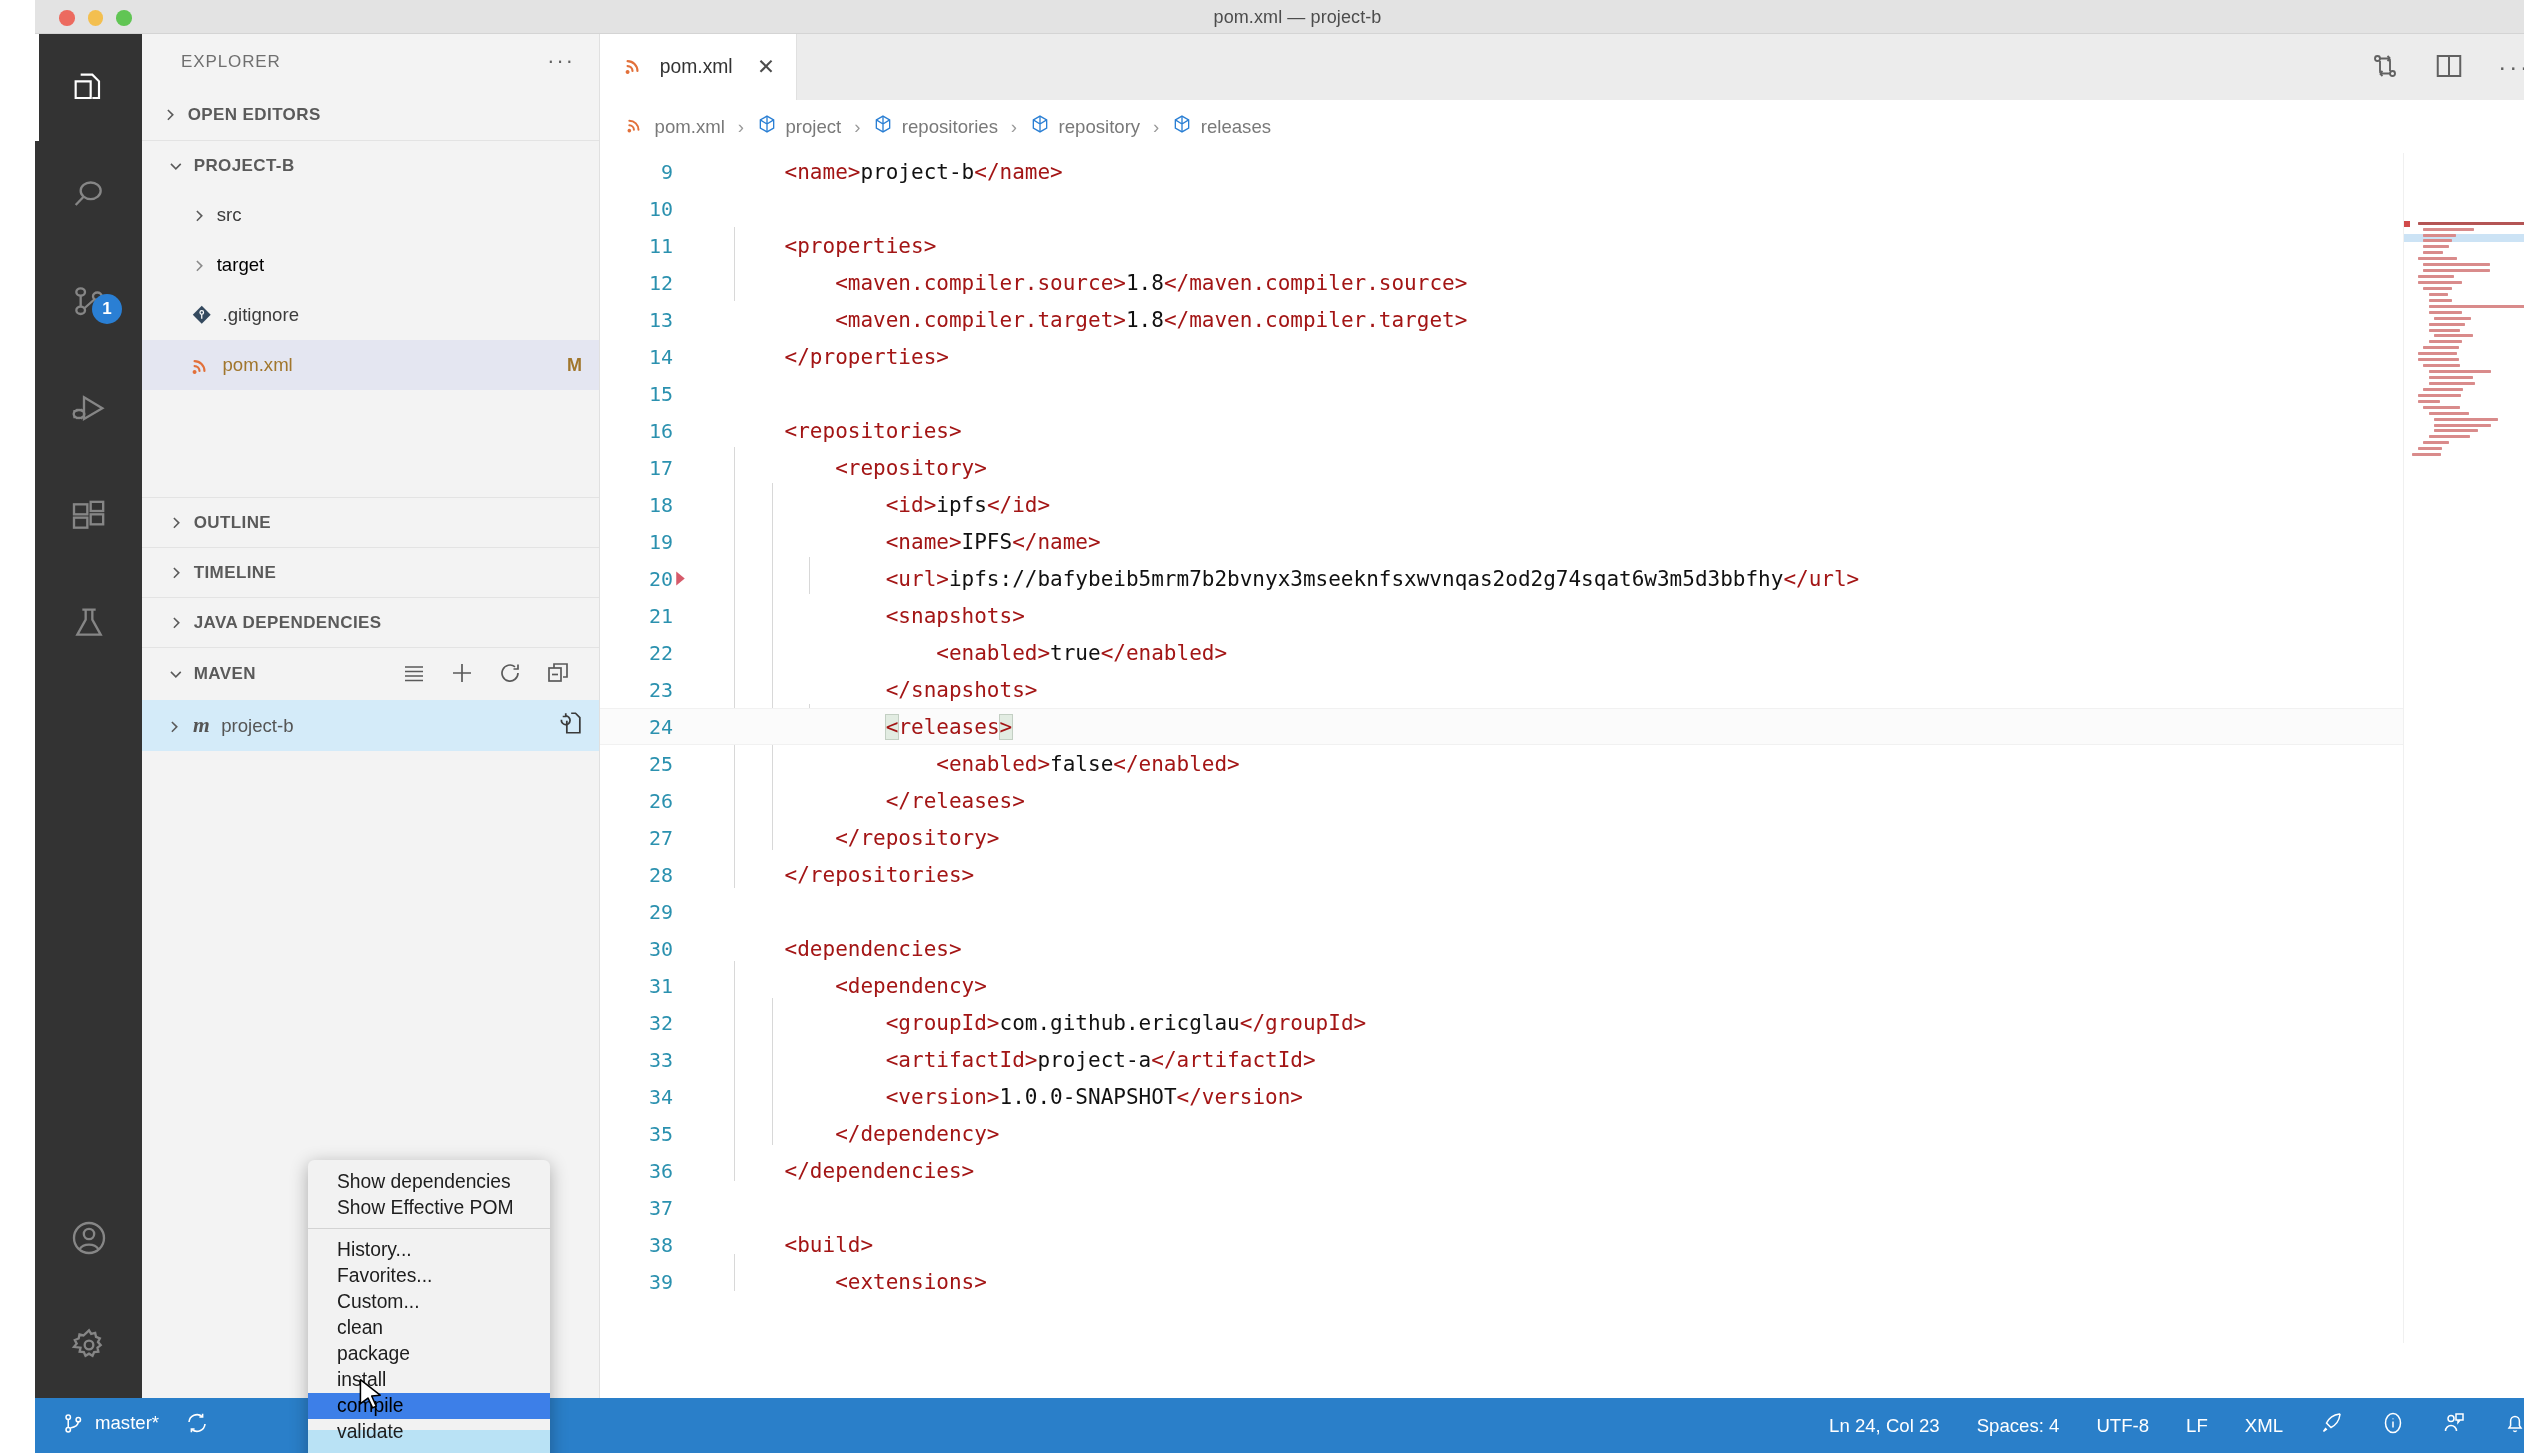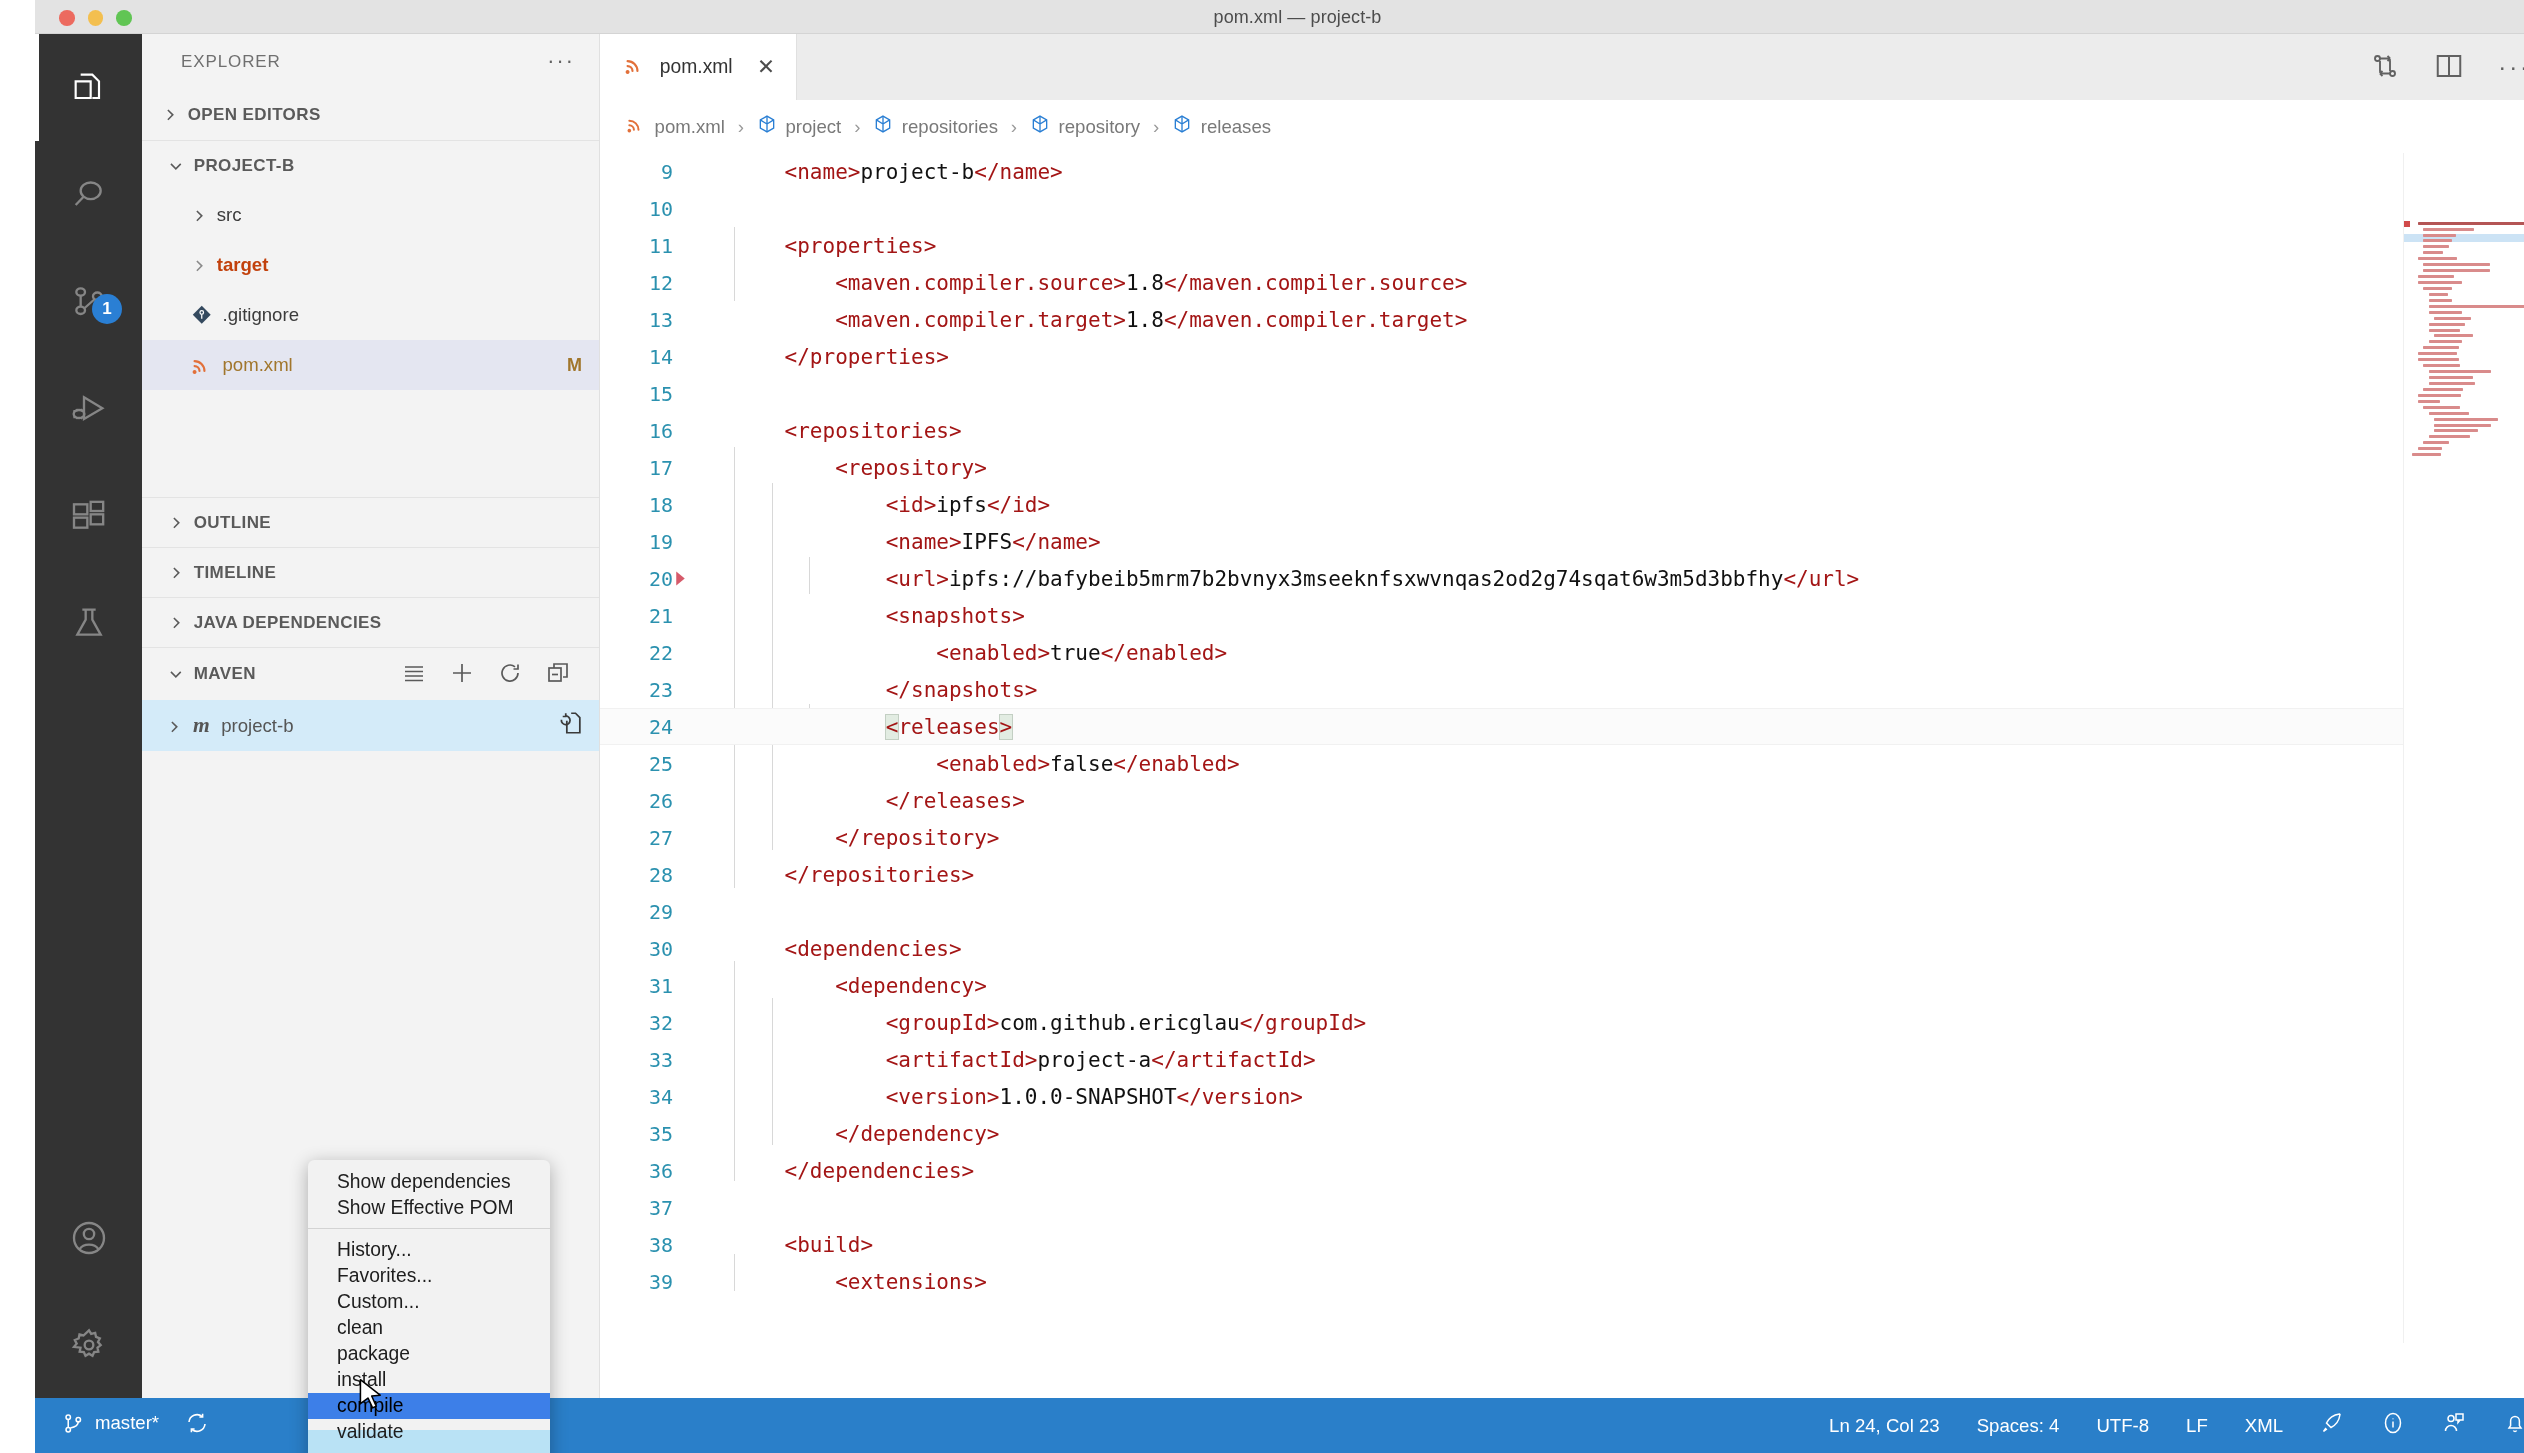--- a/index.html
+++ b/index.html
@@ -70,21 +70,21 @@
   .section-header.no-border { border-top: none; padding-left: 20px; }
   .chev { width: 15.7px; height: 15.7px; flex: none; }
 
   .tree-row {
     height: 50px; display: flex; align-items: center; gap: 10px;
     font-size: 18.6px; color: #3b3b3b; padding-right: 17px;
   }
   .tree-row.selected { background: #e4e6f1; }
   .tree-row .ind { width: 39px; flex: none; }
   .tree-row .lbl { flex: 1; }
-  .tree-row .lbl.dim { color: #c2410c; font-weight: bold; }
+  .tree-row .lbl.dim { color: #000000; }
   .tree-row .lbl.mod { color: #a1762c; }
   .tree-row .gitm { color: #a1762c; font-size: 18px; font-weight: bold; }
 
   .maven-header {
     height: 53px; display: flex; align-items: center; padding-left: 26px;
     border-top: 0.7px solid #e3e3e3; gap: 10px;
   }
   .maven-header .t { font-size: 17px; font-weight: bold; color: #5a5a5a; letter-spacing: 0.4px; }
   .maven-actions { margin-left: auto; display: flex; gap: 24px; padding-right: 29px; }
 

